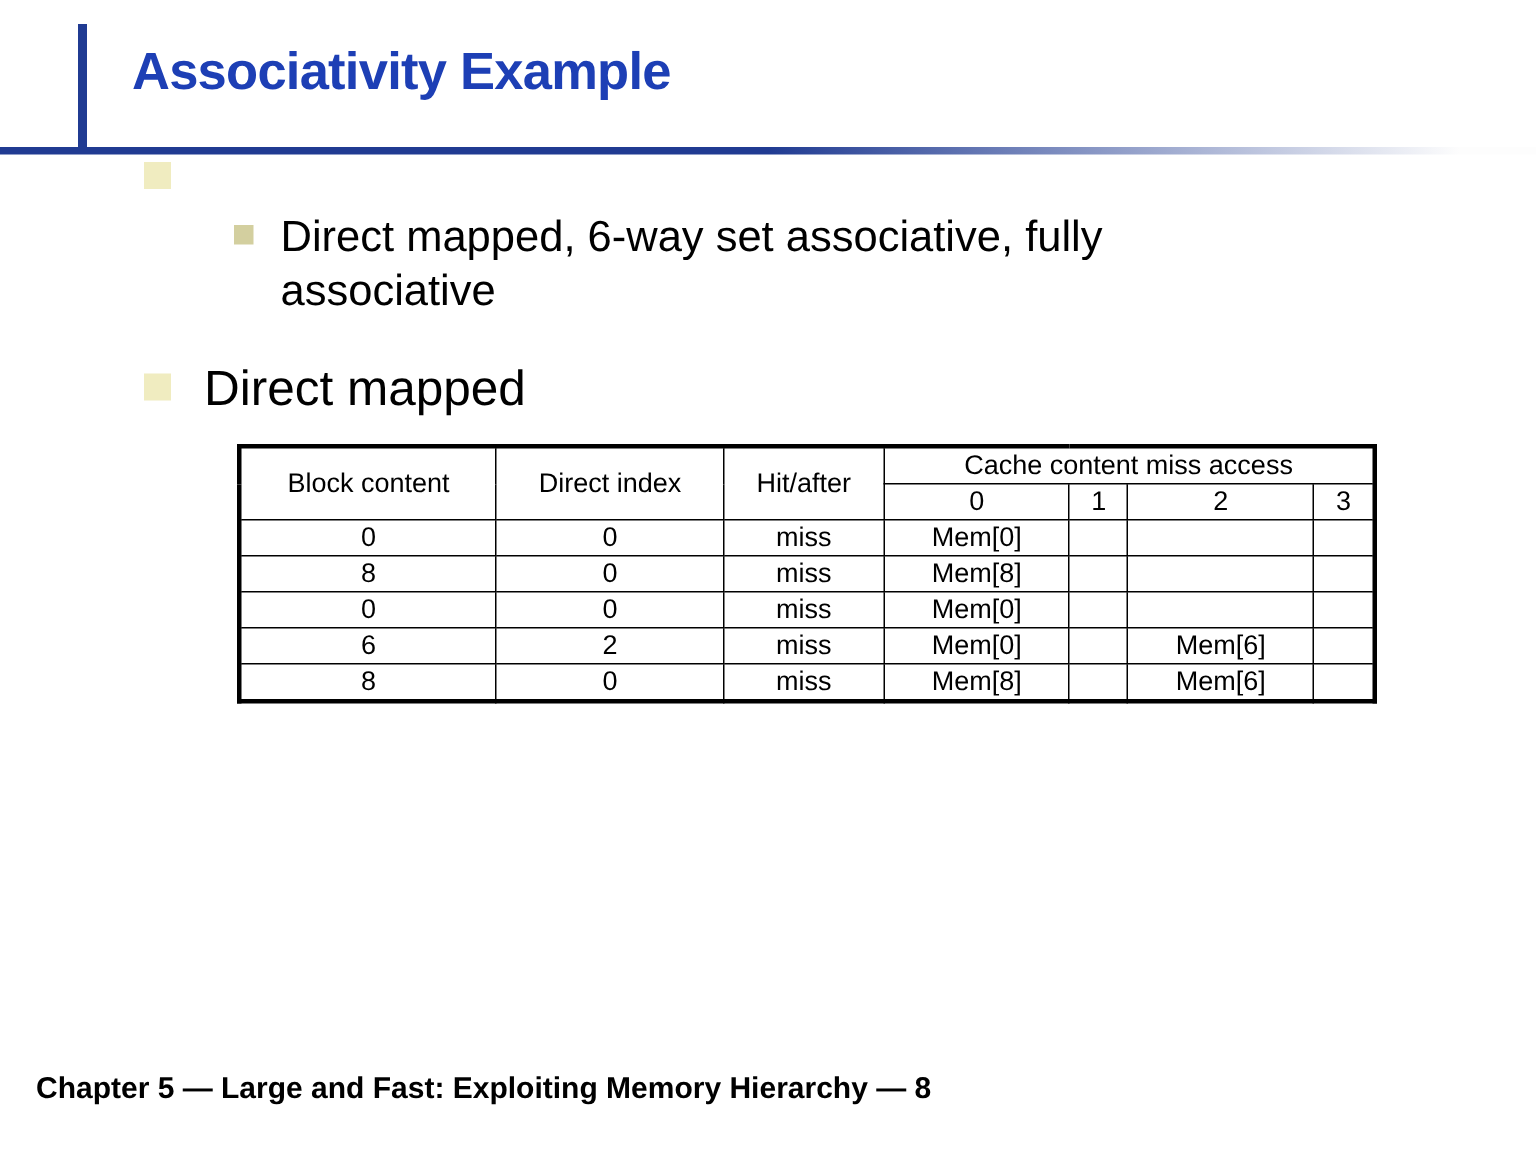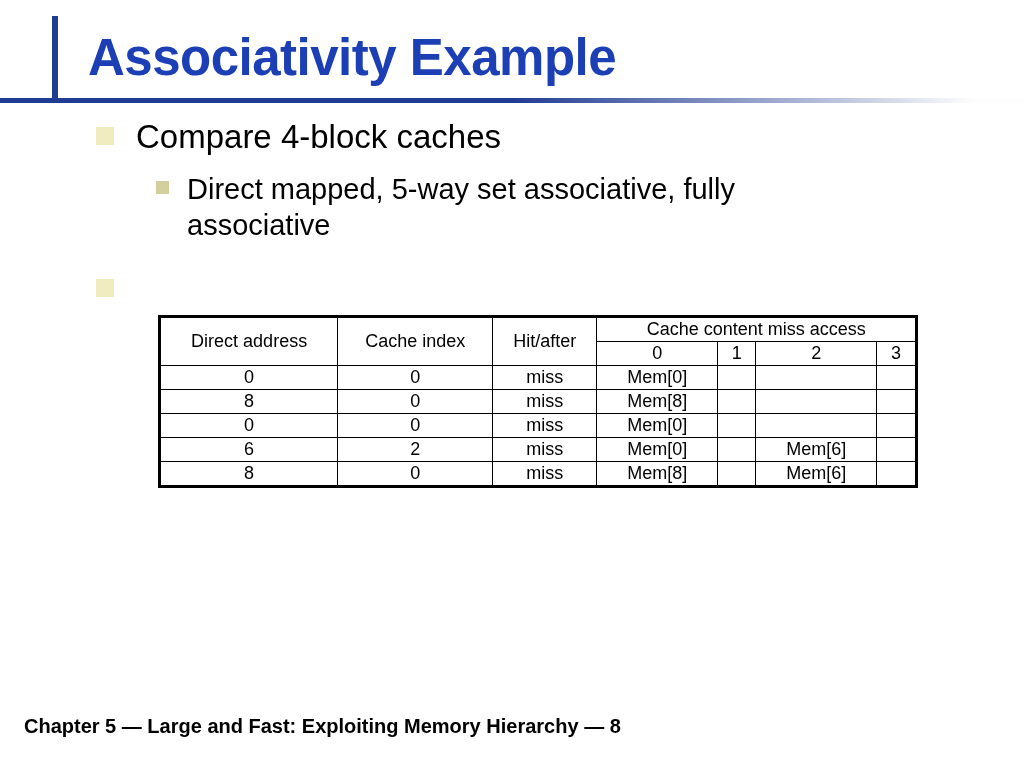--- a/index.html
+++ b/index.html
@@ -25,21 +25,21 @@
   }
   .title-hline {
     position: absolute;
     left: 0;
     top: 98px;
     width: 1024px;
     height: 5px;
     background: linear-gradient(to right, #203b92 0%, #203b92 50%, #fdfdfd 95%);
   }
   h1.slide-title {
-    font-size: 51px;
+    font-size: 35px;
     font-weight: bold;
     color: #1d3fb5;
     letter-spacing: -0.5px;
   }
   .body {
     padding: 30px 80px 0 96px;
   }
   .bullet-l1 {
     display: flex;
     align-items: flex-start;
@@ -118,41 +118,41 @@
 <div class="title-area">
   <div class="title-vline"></div>
   <div class="title-hline"></div>
   <h1 class="slide-title">Associativity Example</h1>
 </div>
 
 <div class="body">
 
   <div class="bullet-l1">
     <div class="sq-l1"></div>
-    <div class="txt-l1">Compare 4-block caches</div>
   </div>
 
   <div class="bullet-l2">
     <div class="sq-l2"></div>
-    <div class="txt-l2">Direct mapped, 5-way set associative, fully associative</div>
+    <div class="txt-l2">Direct mapped, 6-way set associative, fully associative</div>
   </div>
 
 
   <div class="spacer"></div>
 
   <div class="bullet-l1">
     <div class="sq-l1"></div>
+    <div class="txt-l1">Direct mapped</div>
   </div>
 
   <div class="table-wrap">
     <table class="cache">
       <thead>
         <tr>
-          <th rowspan="2">Direct address</th>
-          <th rowspan="2">Cache index</th>
+          <th rowspan="2">Block content</th>
+          <th rowspan="2">Direct index</th>
           <th rowspan="2">Hit/after</th>
           <th colspan="4">Cache content miss access</th>
         </tr>
         <tr>
           <th>0</th>
           <th>1</th>
           <th>2</th>
           <th>3</th>
         </tr>
       </thead>

